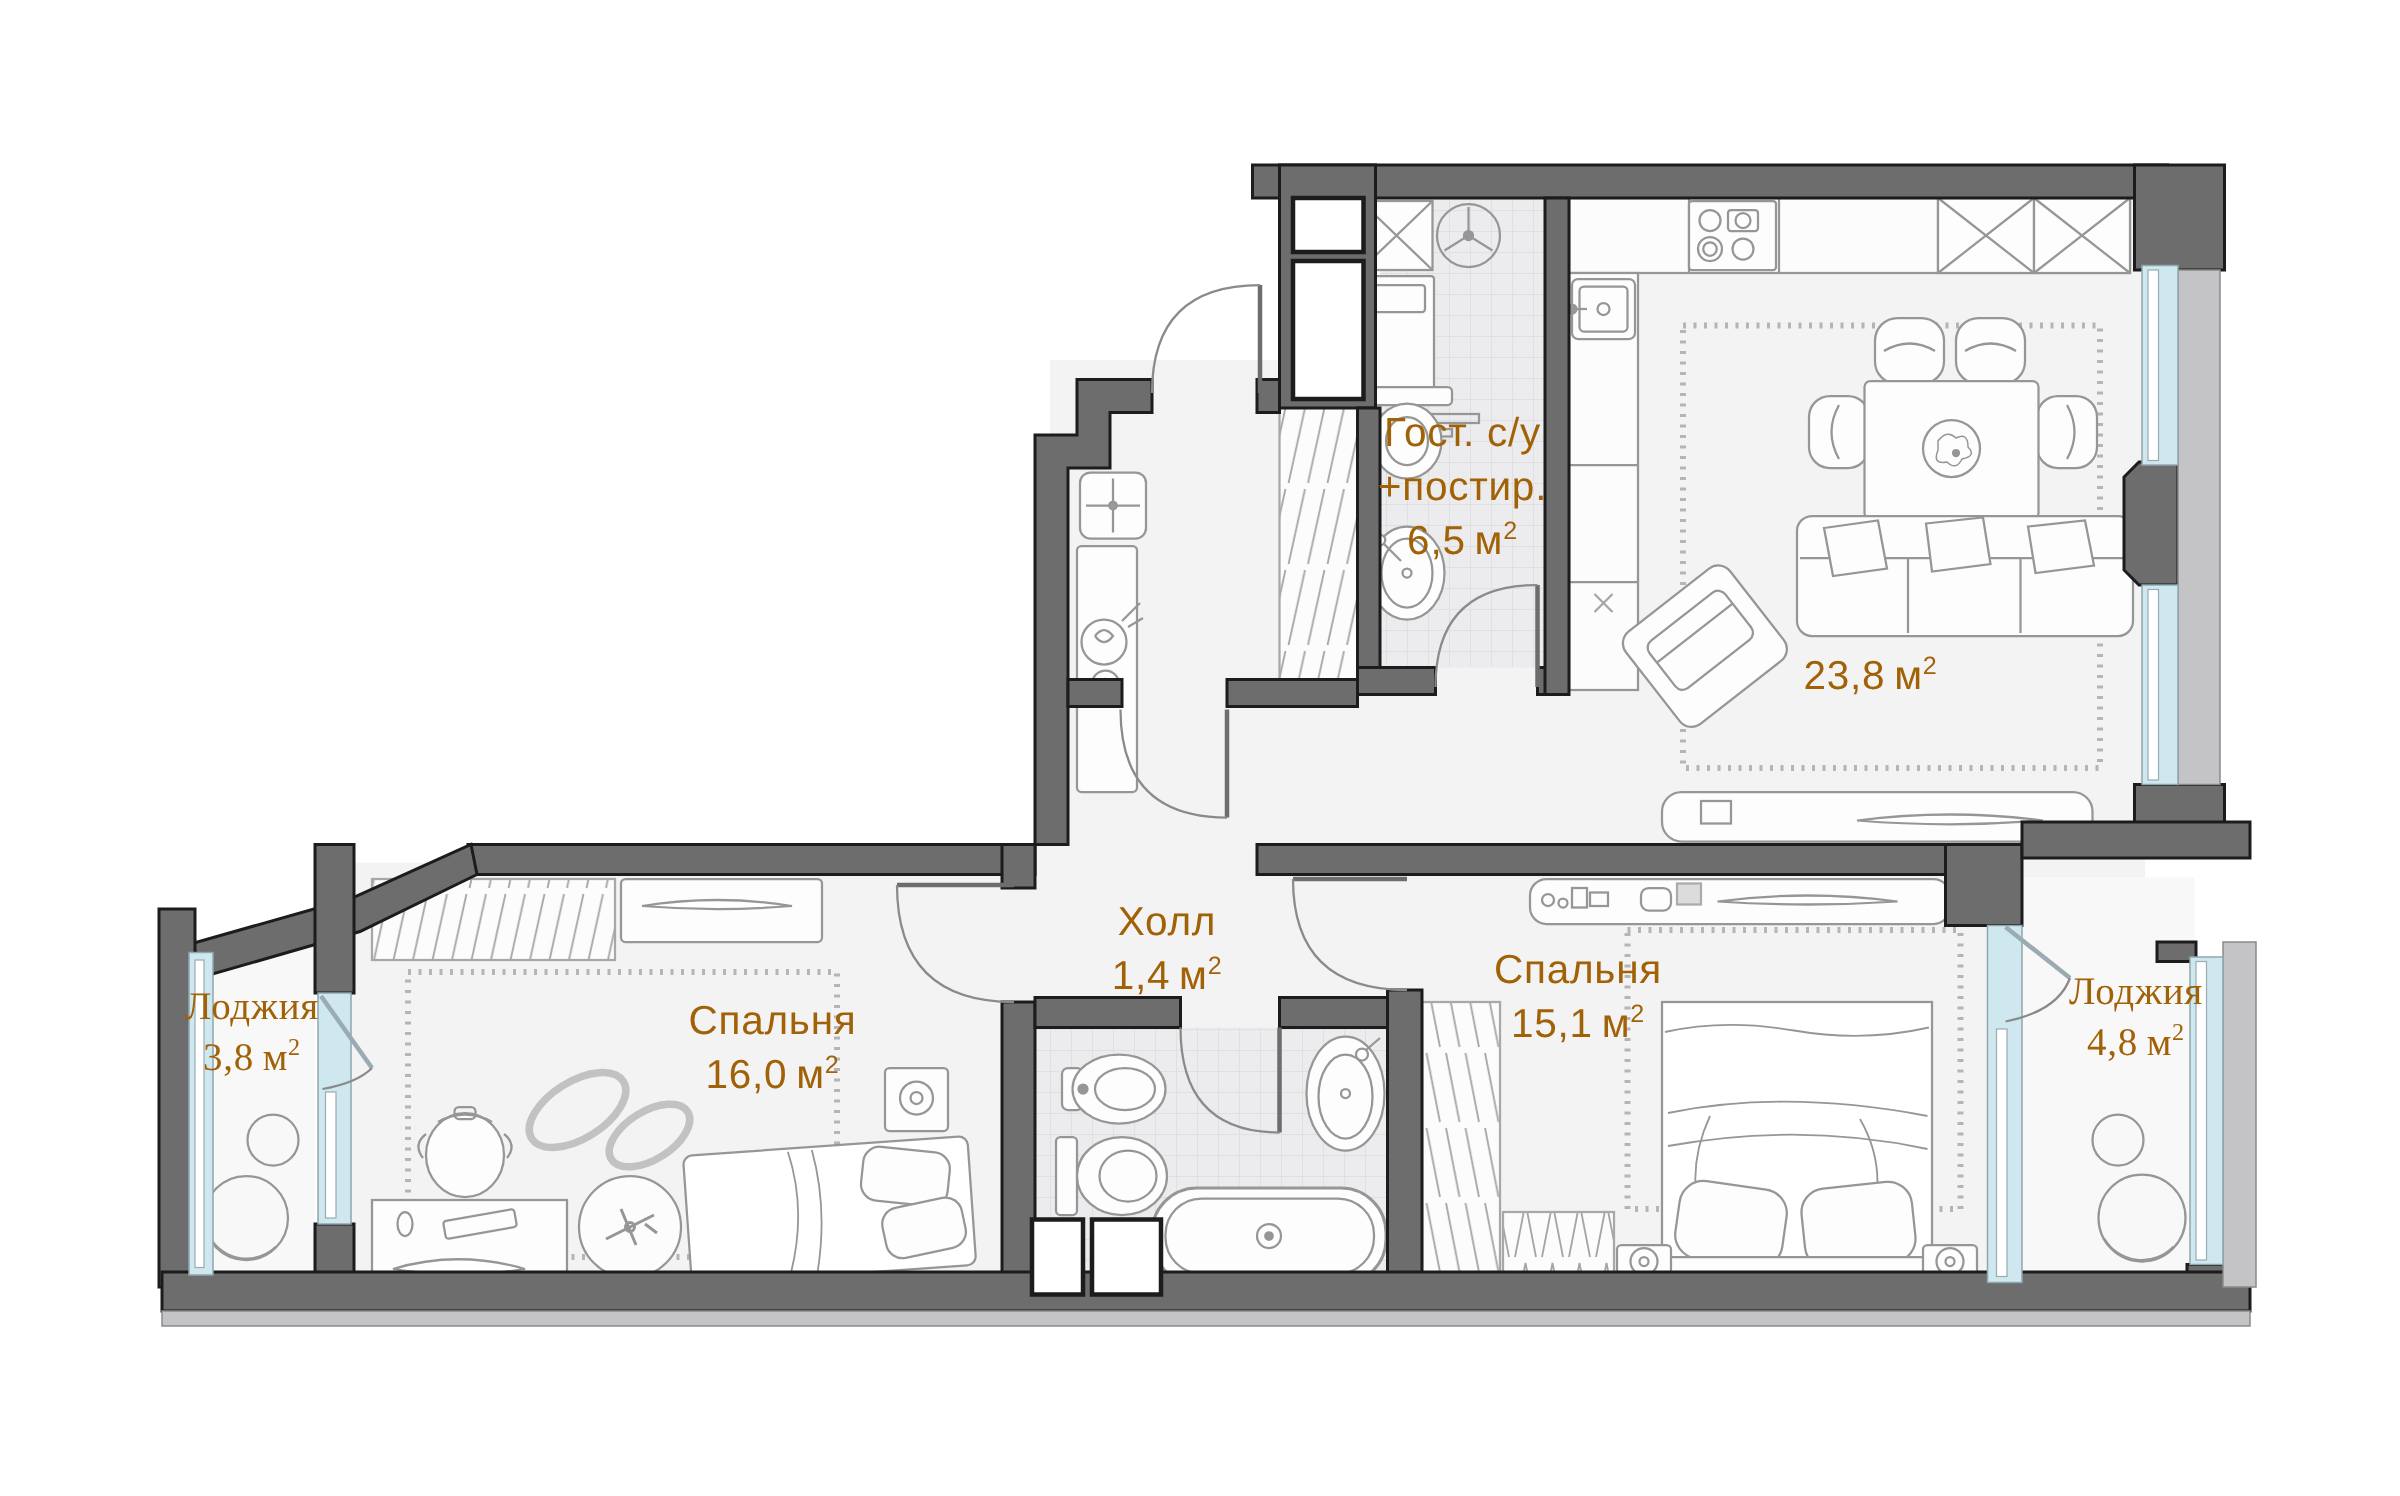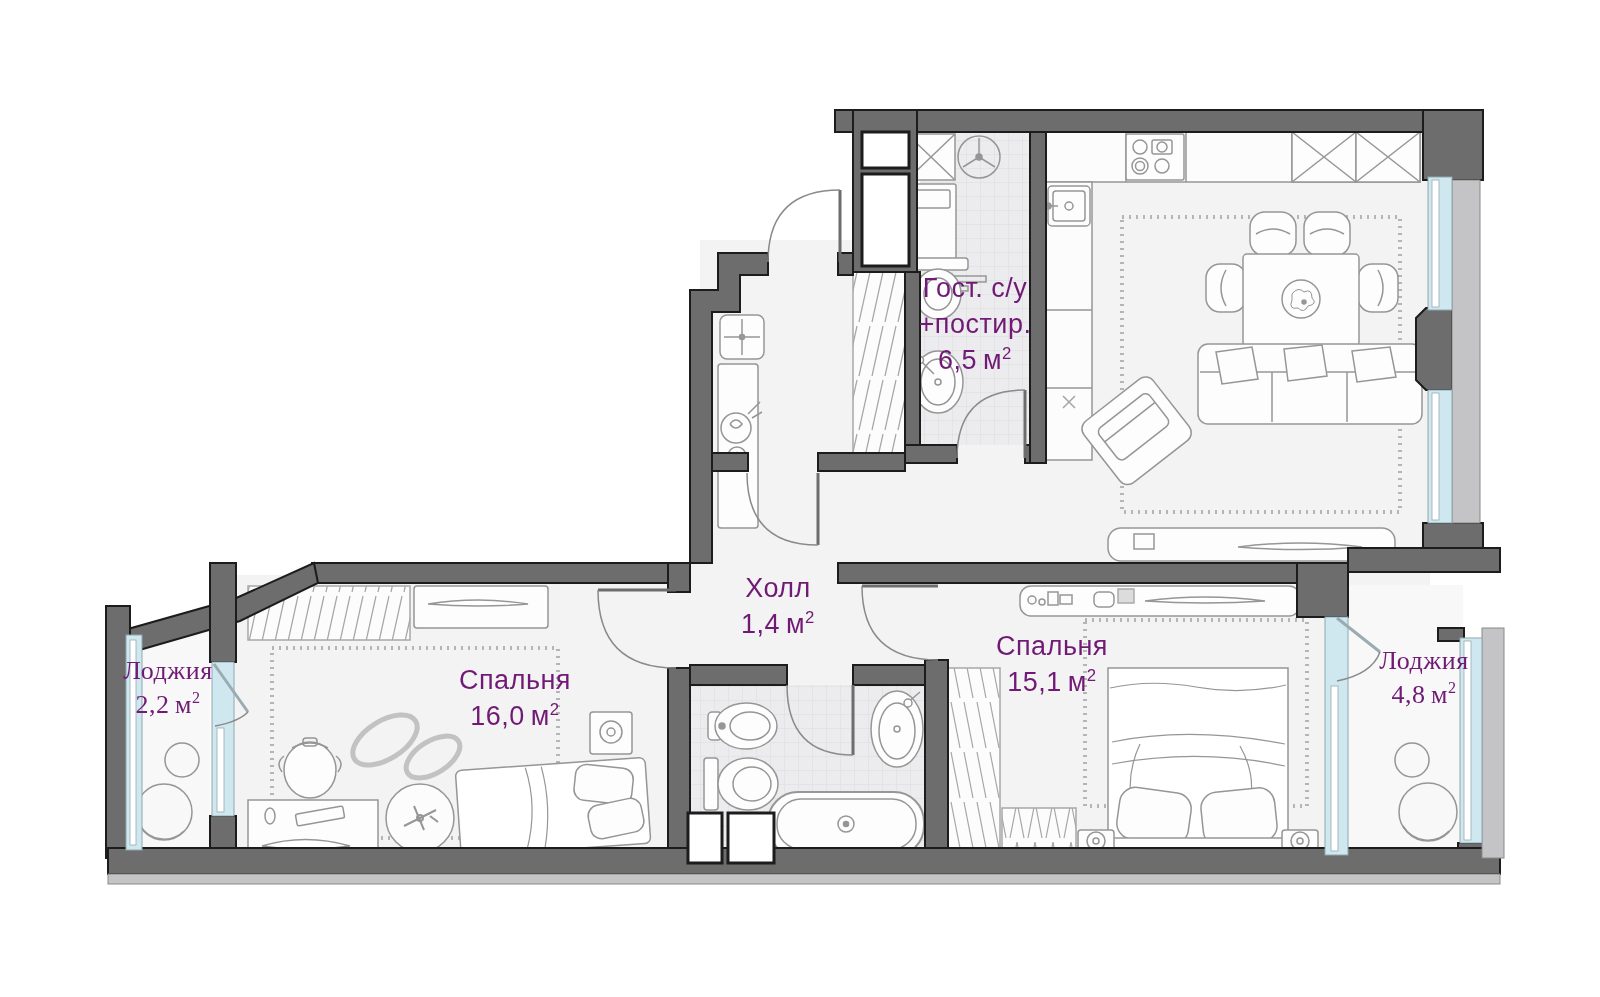--- a/index.html
+++ b/index.html
@@ -1,19 +1,19 @@
 <!DOCTYPE html>
 <html><head>
 <meta charset="utf-8">
 <style>
   html,body{margin:0;padding:0;background:#ffffff;}
   body{font-family:"Liberation Sans", sans-serif;}
   #plan{position:relative;width:1600px;height:997px;background:#ffffff;overflow:hidden;}
   #plan svg{position:absolute;left:0;top:0;}
-  .lbl{position:absolute;transform:translateX(-50%);text-align:center;color:#701a75;
+  .lbl{position:absolute;transform:translateX(-50%);text-align:center;color:#a16207;
        font-size:27px;line-height:36px;white-space:nowrap;letter-spacing:0.5px;}
   .lbl.small{font-size:26px;line-height:34px;font-family:Liberation Serif, serif;}
   .lbl sup{font-size:0.62em;line-height:0;}
 </style>
 </head>
 <body>
 
 <div id="plan">
 <svg width="1600" height="997" viewBox="0 0 1600 997">
   <defs>
@@ -399,40 +399,41 @@
 </svg>
 
 
   <div class="lbl" style="left:975px;top:270px">
     <div>Гост. с/у</div>
     <div>+постир.</div>
     <div><span>6,5</span> <span>м</span><sup>2</sup></div>
   </div>
 
   <div class="lbl" style="left:1247px;top:432px">
-  </div>
-
-  <div class="lbl" style="left:778px;top:570px">
+    <div><span>23,8</span> <span>м</span><sup>2</sup></div>
+  </div>
+
+  <div class="lbl" style="left:778px;top:596px">
     <div>Холл</div>
     <div><span>1,4</span> <span>м</span><sup>2</sup></div>
   </div>
 
   <div class="lbl" style="left:515px;top:662px">
     <div>Спальня</div>
     <div><span>16,0</span> <span>м</span><sup>2</sup></div>
   </div>
 
 
   <div class="lbl" style="left:1052px;top:628px">
     <div>Спальня</div>
     <div><span>15,1</span> <span>м</span><sup>2</sup></div>
   </div>
 
   <div class="lbl small" style="left:168px;top:654px">
     <div>Лоджия</div>
-    <div><span>2,2</span> <span>м</span><sup>2</sup></div>
+    <div><span>3,8</span> <span>м</span><sup>2</sup></div>
   </div>
 
   <div class="lbl small" style="left:1424px;top:644px">
     <div>Лоджия</div>
     <div><span>4,8</span> <span>м</span><sup>2</sup></div>
   </div>
 </div>
 
 </body></html>

